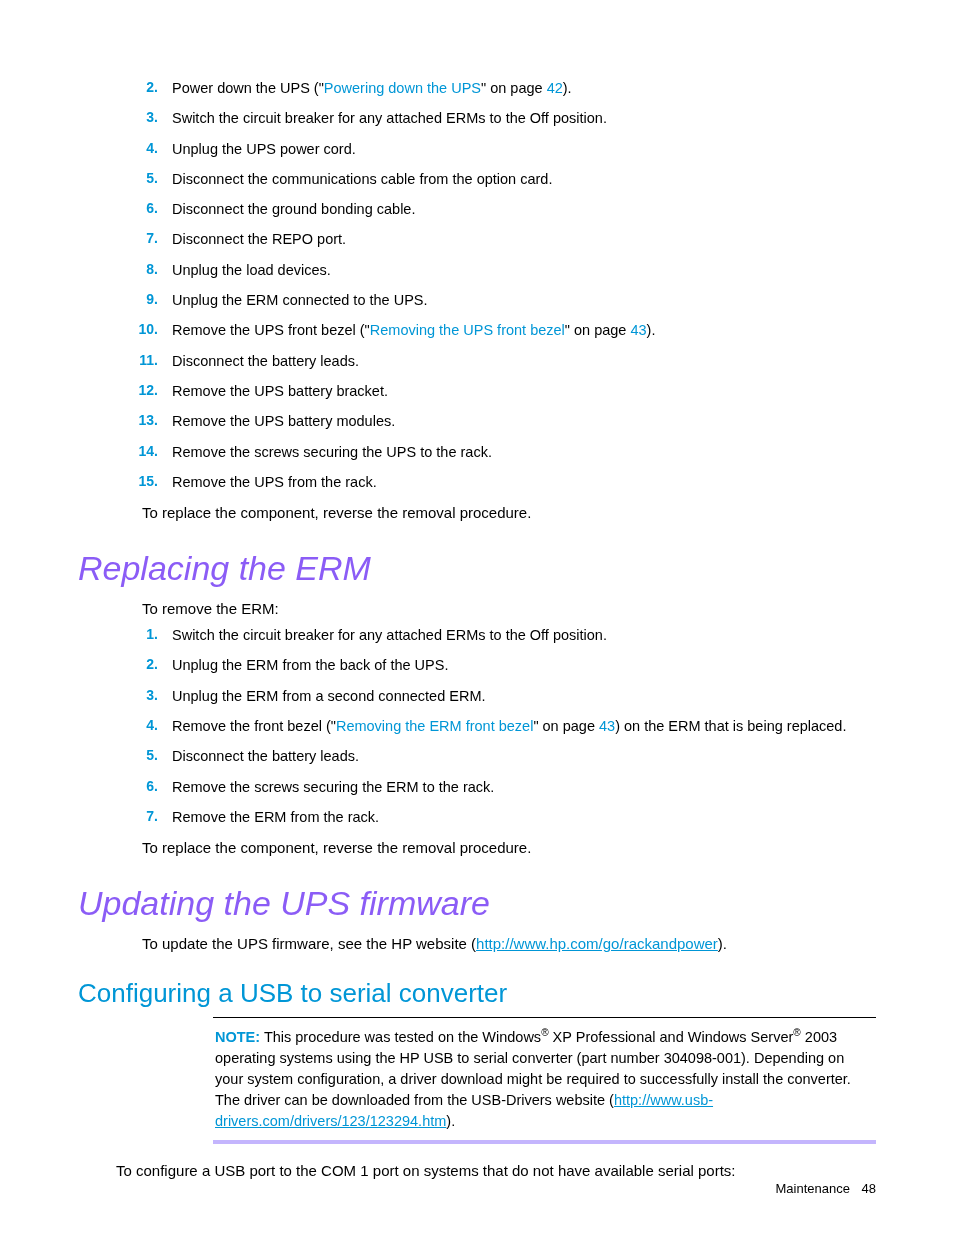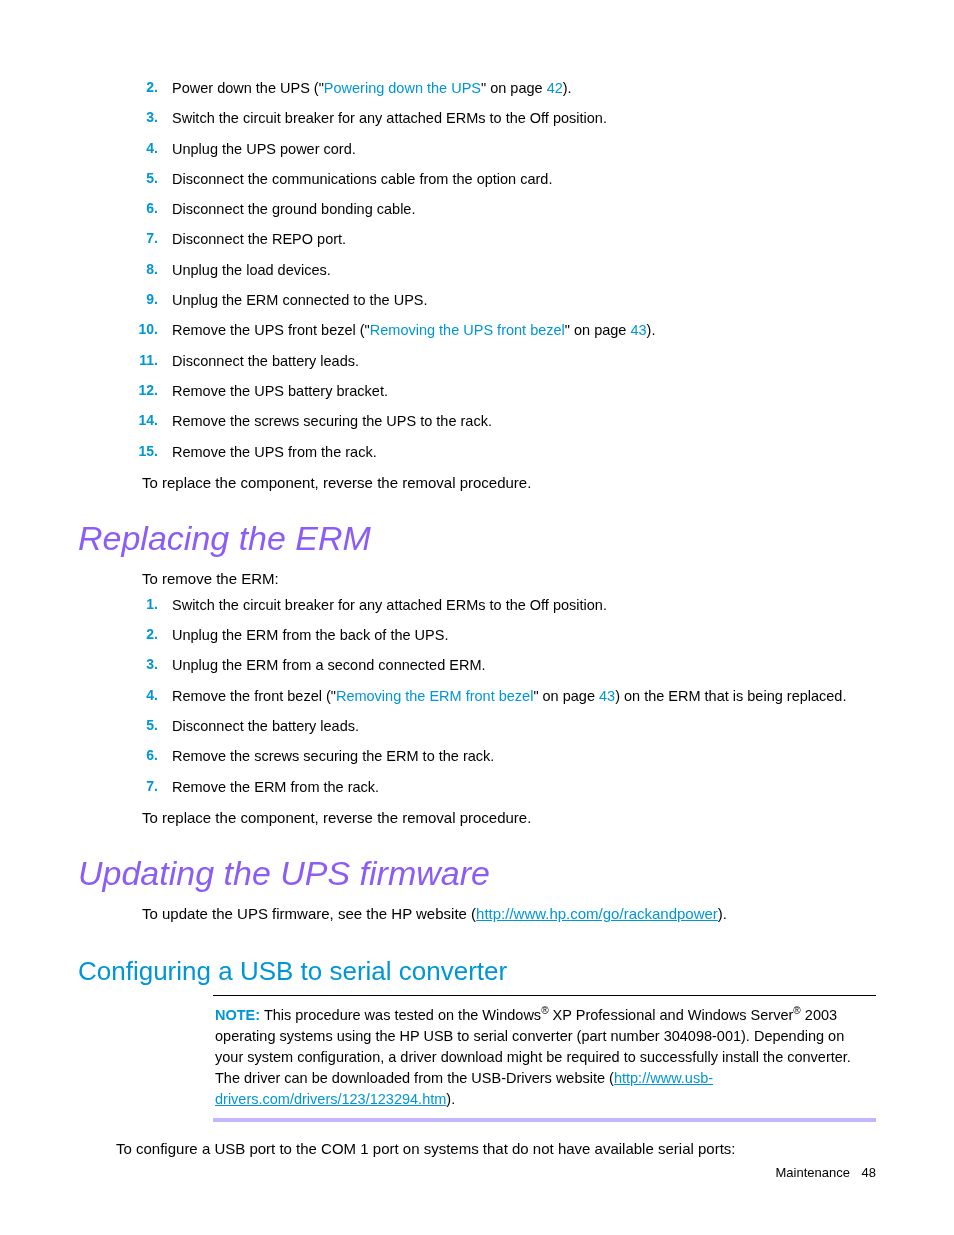--- a/index.html
+++ b/index.html
@@ -47,21 +47,21 @@
     color: #8b5cf6;
     font-weight: normal;
     font-size: 34px;
     margin: 26px 0 10px 0;
     font-style: italic;
   }
   h2.subsection {
     color: #0096d6;
     font-weight: normal;
     font-size: 26px;
-    margin: 32px 0 8px 0;
+    margin: 24px 0 8px 0;
   }
   .link {
     color: #0096d6;
     text-decoration: none;
     text-align: center;
   }
   .link-underline {
     color: #0096d6;
     text-decoration: underline;
     margin-top: 36px;
@@ -77,21 +77,21 @@
     margin-top: 6px;
     margin-bottom: 16px;
   }
   .note-label {
     color: #0096d6;
     font-weight: bold;
   }
   sup { font-size: 0.7em; }
   .footer {
     position: absolute;
-    bottom: 55px;
+    bottom: 39px;
     right: 78px;
     font-size: 13px;
     color: #000;
   }
   .footer-num { margin-left: 8px; }
 </style>
 </head>
 <body>
 
 <div class="page">
@@ -133,20 +133,24 @@
         <div class="ol-num">10.</div>
         <div class="ol-text"><span>Remove the UPS front bezel ("</span><a class="link">Removing the UPS front bezel</a><span>" on page </span><a class="link">43</a><span>).</span></div>
       </div>
       <div class="ol-item">
         <div class="ol-num">11.</div>
         <div class="ol-text">Disconnect the battery leads.</div>
       </div>
       <div class="ol-item">
         <div class="ol-num">12.</div>
         <div class="ol-text">Remove the UPS battery bracket.</div>
+      </div>
+      <div class="ol-item">
+        <div class="ol-num">13.</div>
+        <div class="ol-text">Remove the UPS battery modules.</div>
       </div>
       <div class="ol-item">
         <div class="ol-num">14.</div>
         <div class="ol-text">Remove the screws securing the UPS to the rack.</div>
       </div>
       <div class="ol-item">
         <div class="ol-num">15.</div>
         <div class="ol-text">Remove the UPS from the rack.</div>
       </div>
     </div>

